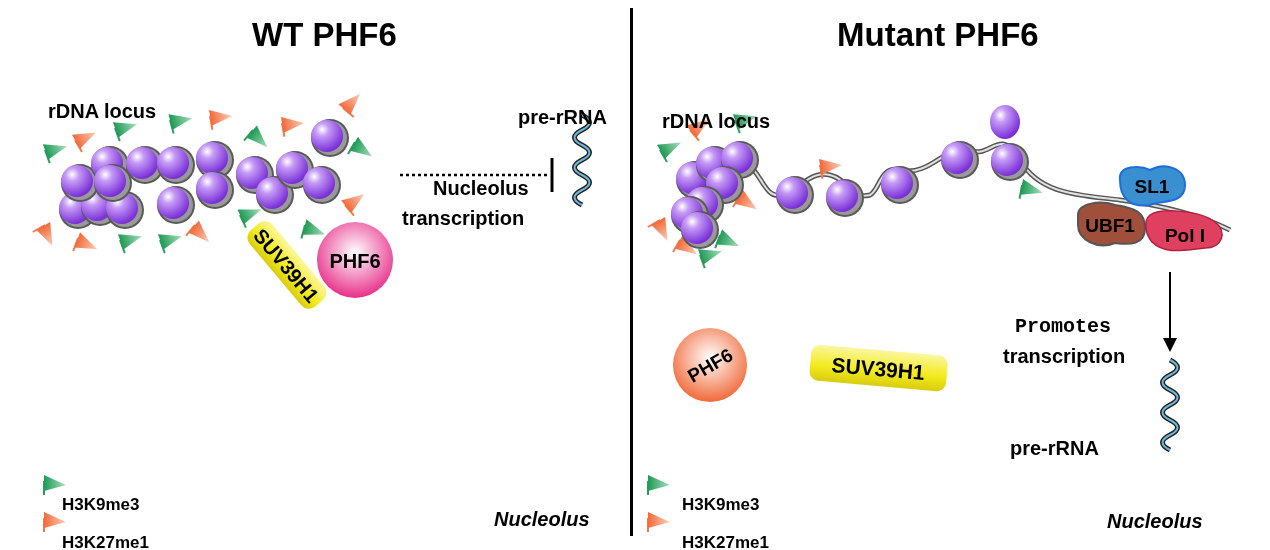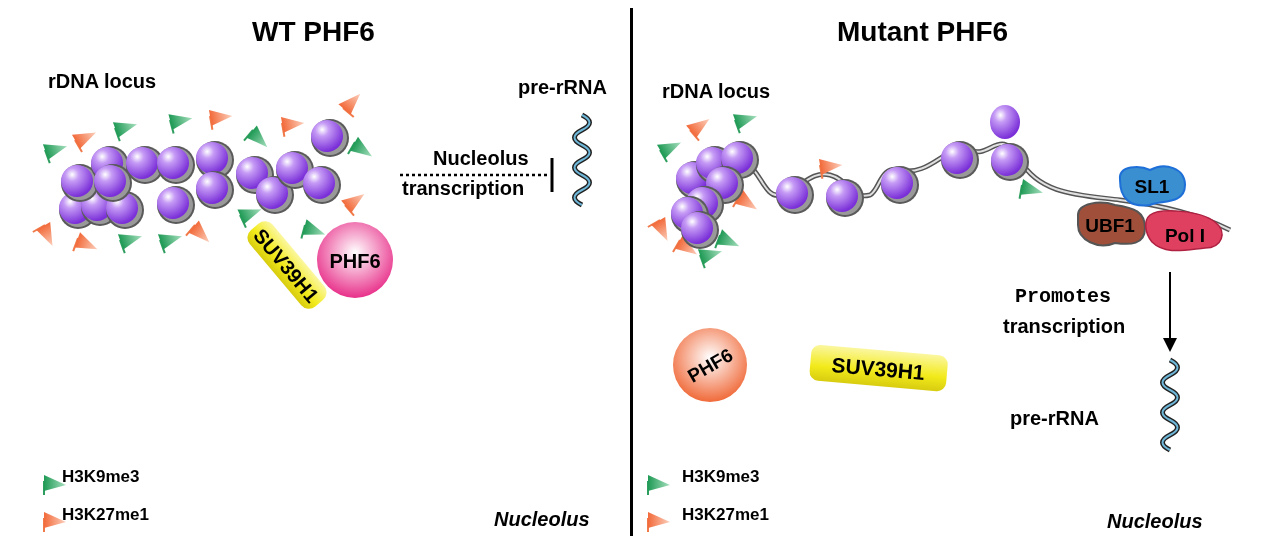--- a/index.html
+++ b/index.html
@@ -1,21 +1,21 @@
 <!DOCTYPE html>
 <html><head>
 <meta charset="utf-8">
 <style>
   html, body { margin: 0; padding: 0; background: #ffffff; }
   body { width: 1270px; height: 550px; position: relative; overflow: hidden;
          font-family: "Liberation Sans", sans-serif; color: #000; }
   .txt { position: absolute; font-weight: bold; white-space: nowrap; }
-  .title { font-size: 28px; }
-  .label { font-size: 20px; }
-  .legend-txt { font-size: 17px; }
+  .title { font-size: 33px; }
+  .label { font-size: 20px; margin-top: 30px; }
+  .legend-txt { font-size: 17px; margin-top: 28px; }
   .nucleolus { font-size: 20px; font-style: italic; }
   .divider { position: absolute; left: 630px; top: 8px; width: 3px; height: 528px; background: #000; }
   svg.art { position: absolute; left: 0; top: 0; }
   .svgtxt { font-family: "Liberation Sans", sans-serif; font-weight: bold; }
 </style>
 </head>
 <body>
 
 <svg class="art" width="1270" height="550">
   <defs>

